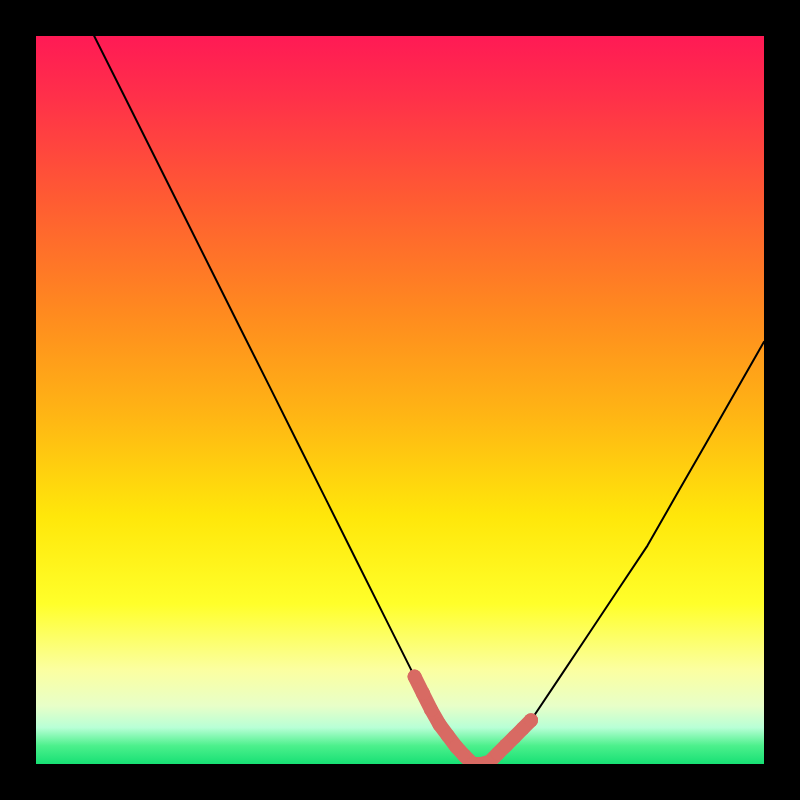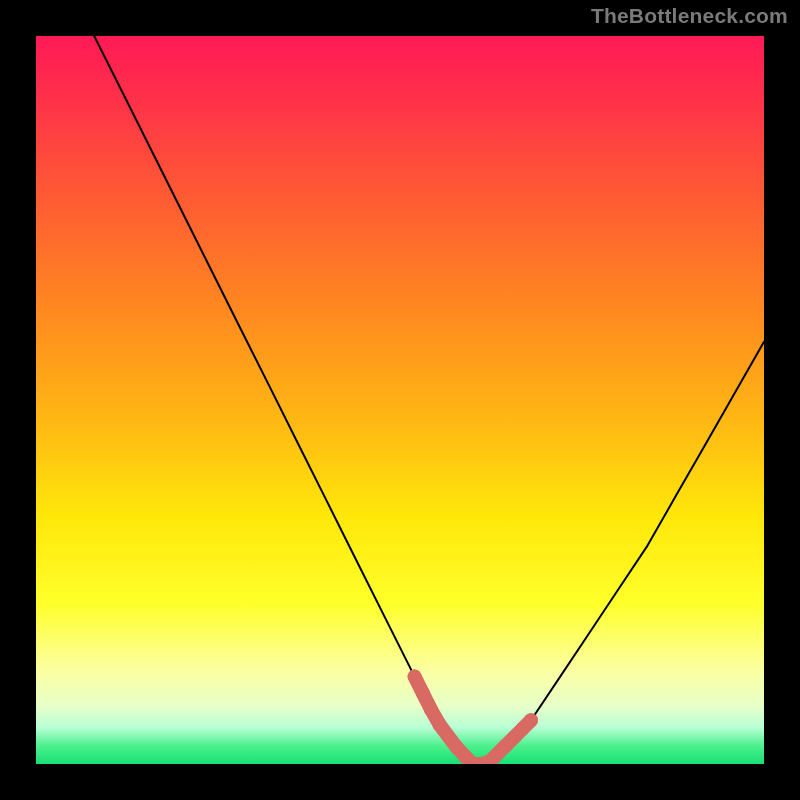--- a/index.html
+++ b/index.html
@@ -68,21 +68,20 @@
     width: 100%;
     height: 100%;
     z-index: 11;
   }
 </style>
 </head>
 <body>
 
 <div class="frame">
 
-  <div class="watermark">TheBottleneck.com</div>
 
   <div class="plot-area">
     <div class="gradient"></div>
 
     <svg class="curve" viewBox="0 0 728 728" preserveAspectRatio="none">
       <path id="curve-path" fill="none" stroke="#000" stroke-width="2" stroke-linecap="round" stroke-linejoin="round" d="M58.2 0.0 L87.4 58.2 L116.5 116.5 L145.6 174.7 L174.7 233.0 L203.8 291.2 L233.0 349.4 L262.1 407.7 L291.2 465.9 L320.3 524.2 L349.4 582.4 L378.6 640.6 L400.4 684.3 L422.2 713.4 L436.8 728.0 L451.4 728.0 L465.9 713.4 L495.0 684.3 L524.2 640.6 L553.3 597.0 L582.4 553.3 L611.5 509.6 L640.6 458.6 L669.8 407.7 L698.9 356.7 L728.0 305.8"></path>
     </svg>
 
     <svg class="marker" viewBox="0 0 728 728" preserveAspectRatio="none">
       <path id="marker-path" fill="none" stroke="#d86a63" stroke-width="14" stroke-linecap="round" stroke-linejoin="round" d="M378.6 640.6 L386.9 657.3 L395.2 673.9 L403.5 688.5 L411.8 699.6 L420.2 710.7 L428.5 719.7 L436.8 728.0 L445.1 728.0 L453.4 725.9 L461.8 717.6 L470.1 709.3 L478.4 701.0 L486.7 692.6 L495.0 684.3"></path>

